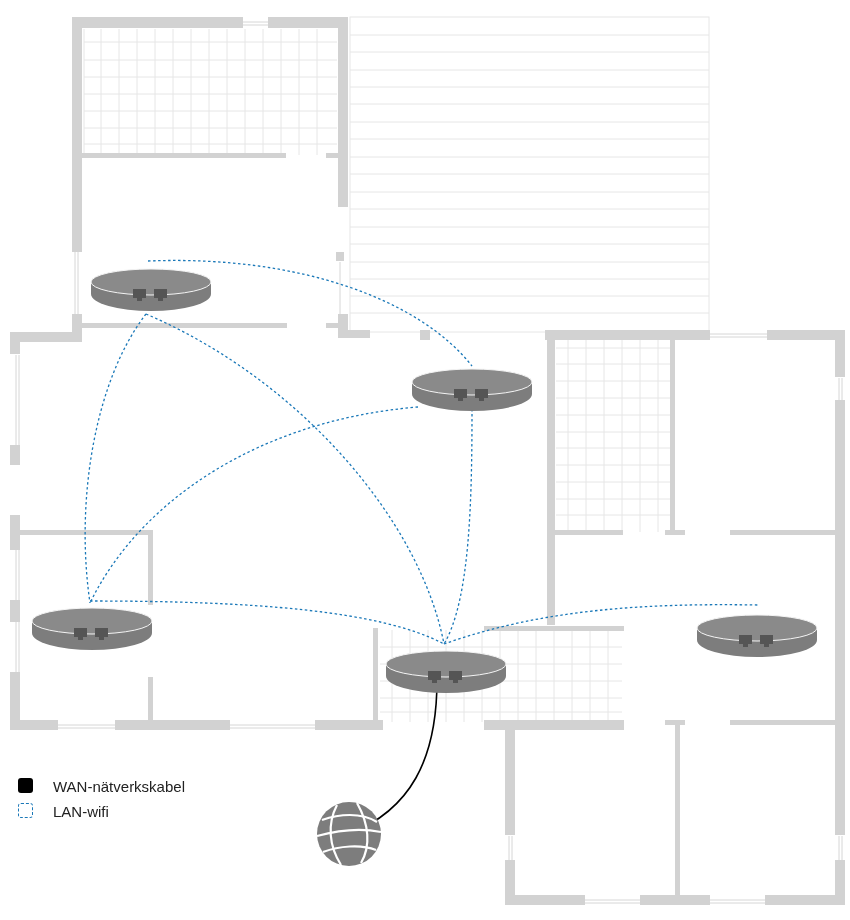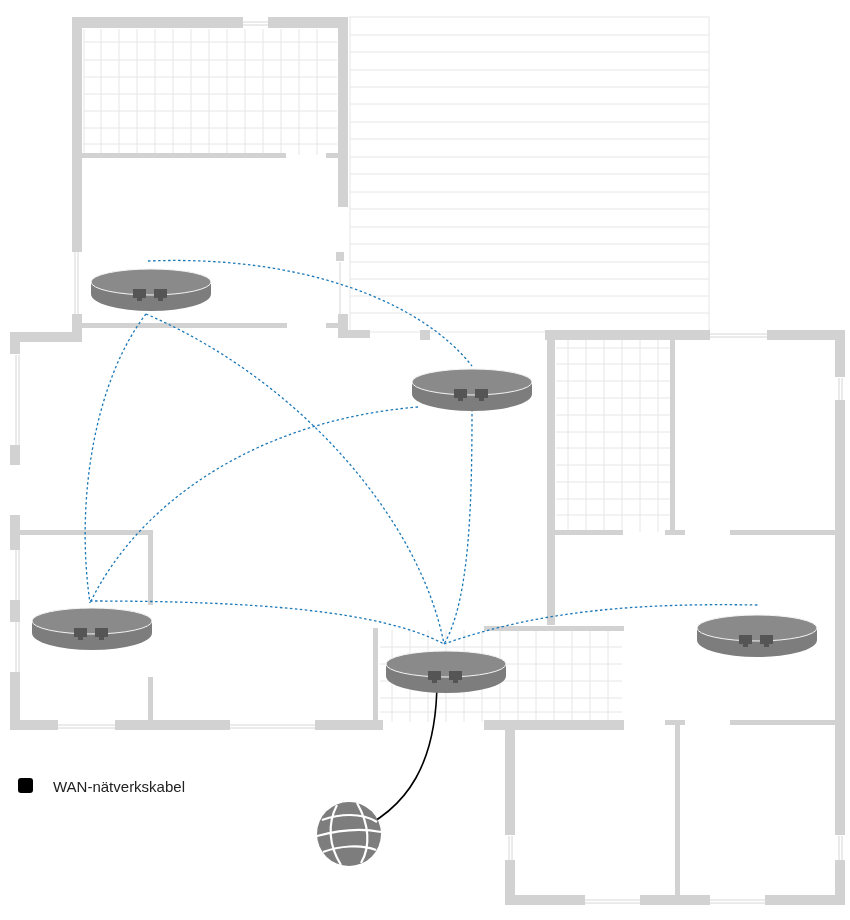--- a/index.html
+++ b/index.html
@@ -229,14 +229,18 @@
       <path d="M-26 18 C -10 12, 12 10, 27 16"></path>
     </g>
   </g>
 </svg>
 
 <div class="legend">
   <div class="legend-row">
     <span class="swatch wan"></span>
     <span>WAN-nätverkskabel</span>
   </div>
+  <div class="legend-row">
+    <span class="swatch lan"></span>
+    <span>LAN-wifi</span>
+  </div>
 </div>
 </div>
 
 </body></html>

